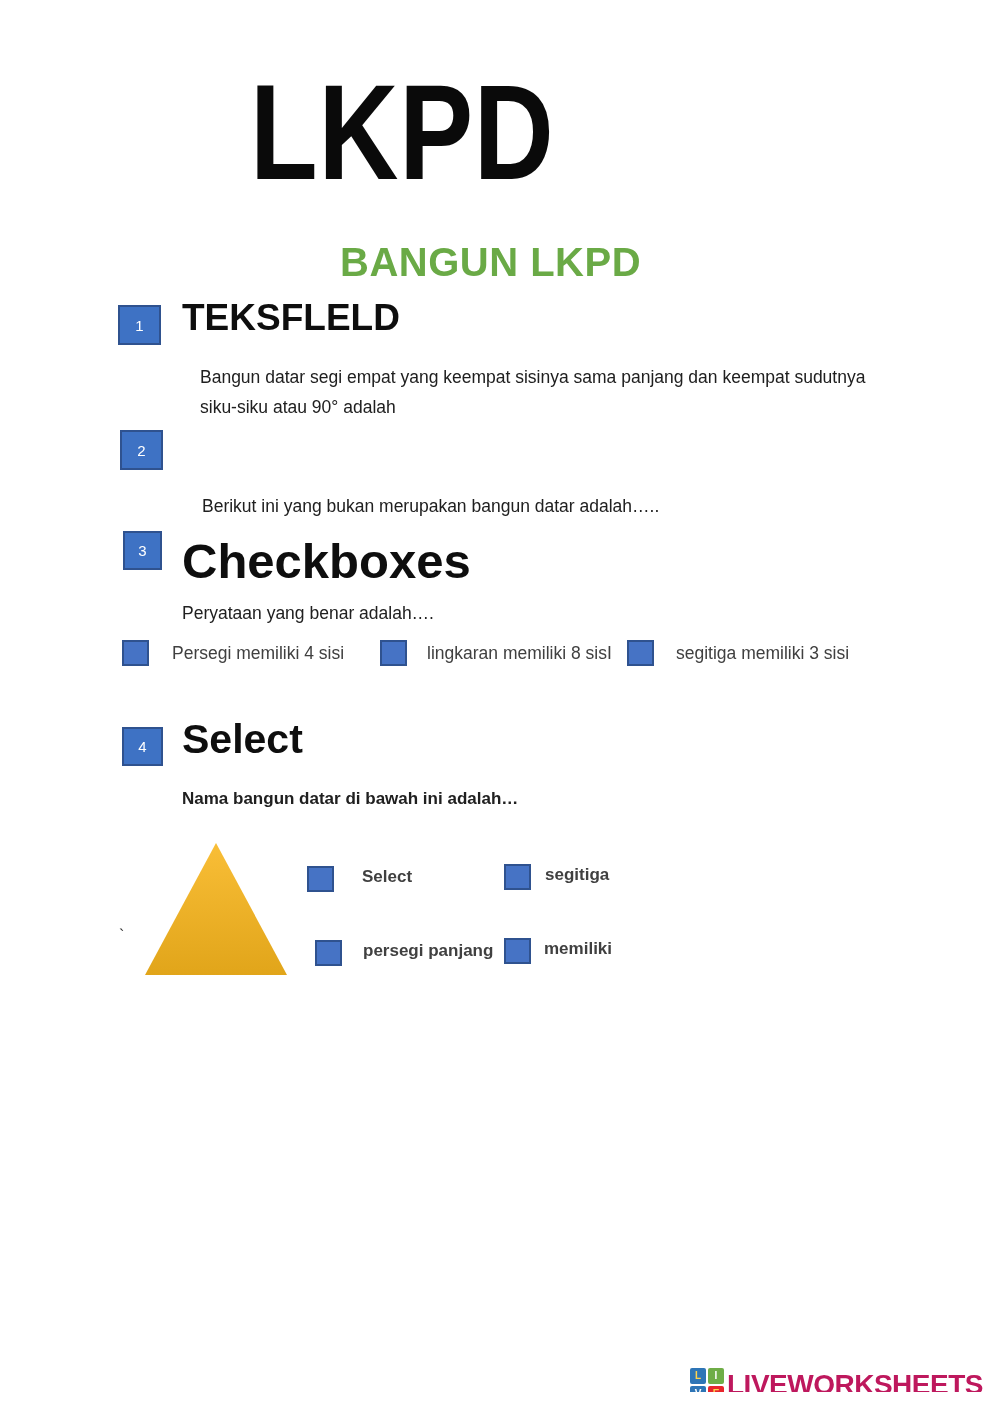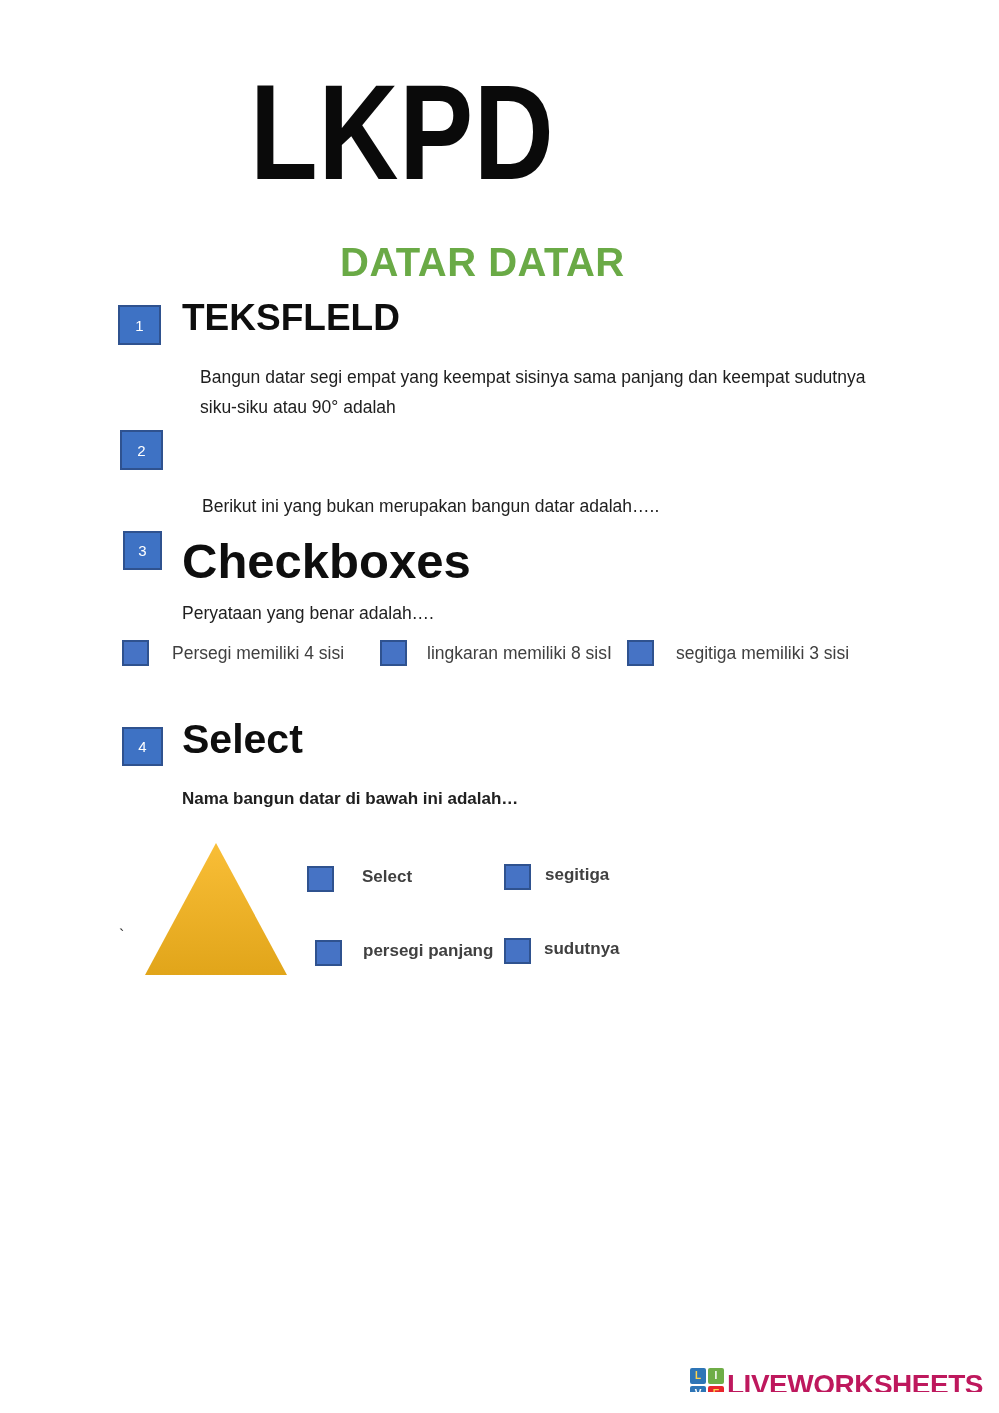--- a/index.html
+++ b/index.html
@@ -82,21 +82,21 @@
   .logo-text{
     font-size:28px;font-weight:800;color:#be185d;letter-spacing:-0.5px;white-space:nowrap;
   }
 </style>
 </head>
 <body>
 
 <div class="page">
 
   <div class="title">LKPD</div>
-  <div class="subtitle">DATAR DATAR</div>
+  <div class="subtitle">BANGUN LKPD</div>
 
   <div class="numbox nb1">1</div>
   <div class="heading h1">TEKSFLELD</div>
   <p class="body b1">Bangun datar segi empat yang keempat sisinya sama panjang dan keempat sudutnya siku-siku atau 90° adalah</p>
 
   <div class="numbox nb2">2</div>
   <p class="body b2">Berikut ini yang bukan merupakan bangun datar adalah…..</p>
 
   <div class="numbox nb3">3</div>
   <div class="heading h3">Checkboxes</div>
@@ -125,21 +125,21 @@
     <polygon points="72,1 143,133 1,133" fill="url(#triGrad)"></polygon>
   </svg>
 
   <div class="chk c4a"></div>
   <span class="lbl bold-lbl l4a">Select</span>
   <div class="chk c4b"></div>
   <span class="lbl bold-lbl l4b">segitiga</span>
   <div class="chk c4c"></div>
   <span class="lbl bold-lbl l4c">persegi panjang</span>
   <div class="chk c4d"></div>
-  <span class="lbl bold-lbl l4d">sudutnya</span>
+  <span class="lbl bold-lbl l4d">memiliki</span>
 
   <div class="logo">
     <div class="logo-grid">
       <span class="tile tile-0">L</span>
       <span class="tile tile-1">I</span>
       <span class="tile tile-2">V</span>
       <span class="tile tile-3">E</span>
     </div>
     <span class="logo-text">LIVEWORKSHEETS</span>
   </div>

